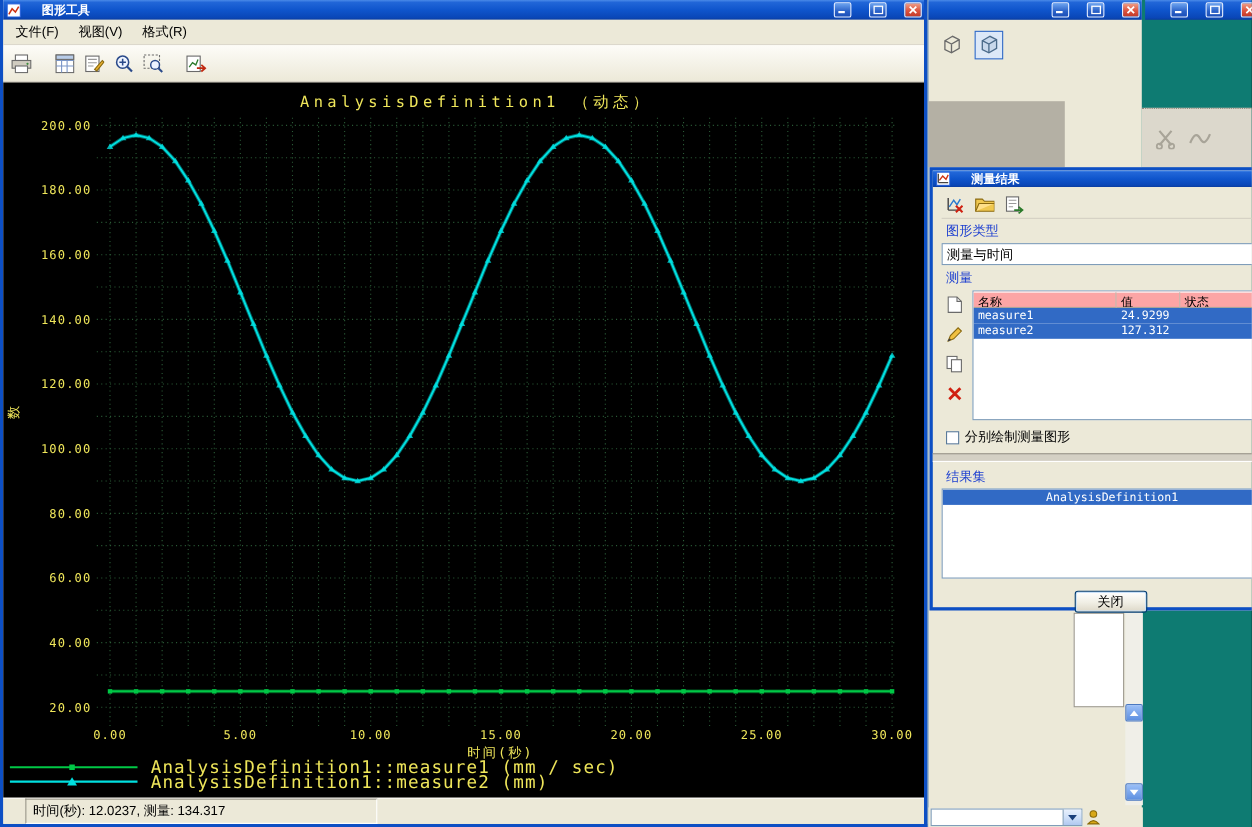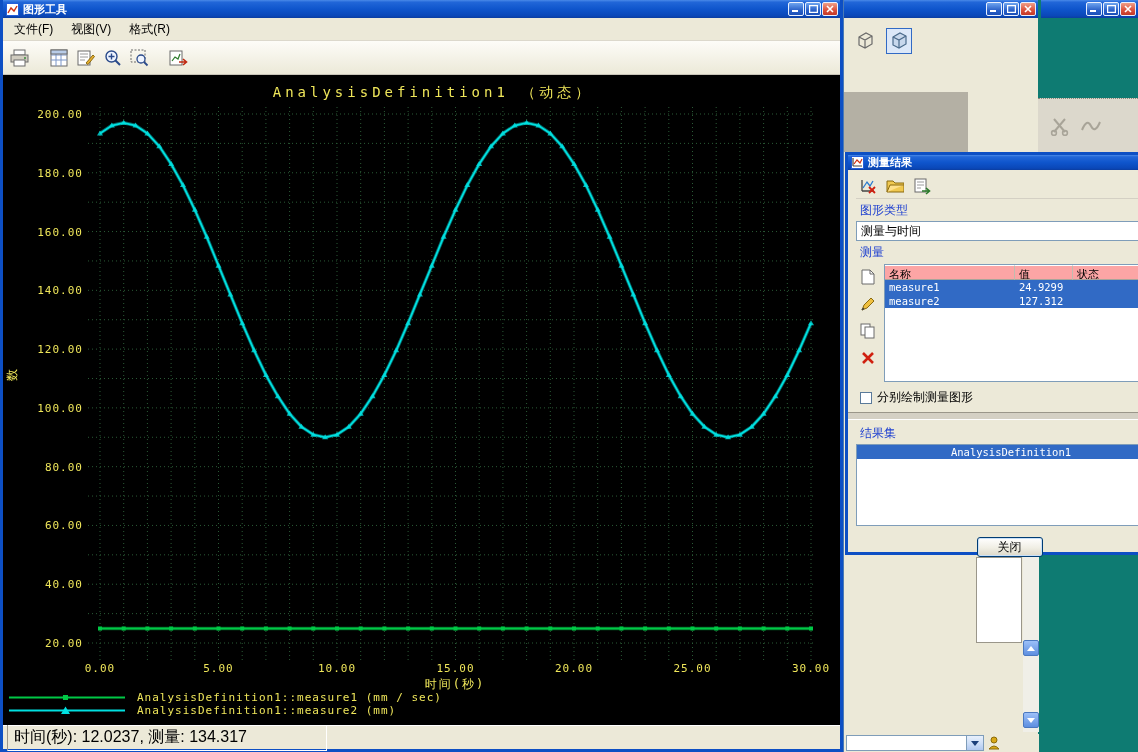--- a/index.html
+++ b/index.html
@@ -1,21 +1,21 @@
 <!DOCTYPE html>
 <html><head>
 <meta charset="utf-8">
 <style>
   * { box-sizing: border-box; margin: 0; padding: 0; }
   html,body { width: 1138px; height: 752px; overflow: hidden; }
   body { position: relative; font-family: "Liberation Sans", sans-serif; font-size: 12px; background: #0e7b72; }
 
   
   .titlebar { height: 18px; background: linear-gradient(180deg,#4a8ae8 0%,#2166d8 12%,#0f55cc 50%,#0a47b8 88%,#0b3da0 100%);
-              display: flex; align-items: center; color: #fff; font-weight: bold; font-size: 11px; padding: 0 2px 0 3px; }
+              display: flex; align-items: center; color: #fff; font-weight: bold; font-size: 11px; padding: 0 2px 0 3px; gap: 15px; }
   .tb-title { flex: 1; padding-left: 4px; white-space: nowrap; overflow: hidden; }
   .winbtn { width: 16px; height: 14px; margin-left: 1px; border: 1px solid #e8f0ff; border-radius: 2px;
             background: linear-gradient(180deg,#6ea5f0,#2a61c8 60%,#1b4fb8); display: flex; align-items: center; justify-content: center; flex: none; }
   .winbtn.close { background: linear-gradient(180deg,#f0a088,#dd5540 55%,#c23827); }
   .app-icon { width: 13px; height: 13px; flex: none; }
 
   
   .bg-window { position: absolute; left: 843px; top: 0; width: 195px; height: 752px; background: #ece9d8; border-left: 1px solid #4a7ab5; }
   .cube-row { position: absolute; left: 8px; top: 28px; display: flex; gap: 8px; align-items: center; }
   .cube-btn { width: 26px; height: 26px; display: flex; align-items: center; justify-content: center; }
@@ -39,25 +39,25 @@
                  background: #ece9d8; display: flex; flex-direction: column; }
   .menubar { height: 23px; background: #ece9d8; display: flex; align-items: center; padding-left: 2px; border-bottom: 1px solid #dcd8cc; }
   .menu-item { padding: 3px 9px; color: #000; }
   .toolbar { height: 34px; background: linear-gradient(180deg,#fdfcf8,#ece9d8); display: flex; align-items: center; gap: 2px;
              padding-left: 4px; border-bottom: 1px solid #c8c4b8; }
   .tool-btn { width: 25px; height: 25px; display: flex; align-items: center; justify-content: center; }
   .tool-sep { width: 10px; }
   .graph-area { position: relative; flex: 1; background: #000; overflow: hidden; }
   .graph-area svg.chart { position: absolute; left: 0; top: 0; }
   .legend { position: absolute; left: 4px; top: 616px; right: 0; color: #efe65a; font-family: "DejaVu Sans Mono", monospace;
-            font-size: 11px; letter-spacing: 1px; }
+            font-size: 16px; letter-spacing: 1px; }
   .legend-row { height: 13px; display: flex; align-items: center; }
   .legend-sample { width: 122px; height: 13px; margin-right: 8px; flex: none; }
   .statusbar { height: 24px; background: #ece9d8; border-top: 1px solid #fff; display: flex; align-items: center; padding-left: 4px; }
-  .status-panel { border: 1px solid; border-color: #9a968a #fff #fff #9a968a; padding: 2px 10px 2px 6px; min-width: 320px; font-size: 16px; }
+  .status-panel { border: 1px solid; border-color: #9a968a #fff #fff #9a968a; padding: 2px 10px 2px 6px; min-width: 320px; font-size: 12px; margin-left: 16px; }
 
   
   .dialog { position: absolute; left: 845px; top: 152px; width: 328px; height: 403px; border: 3px solid #0d4fc4;
             background: #ece9d8; display: flex; flex-direction: column; }
   .dlg-body { flex: 1; display: flex; flex-direction: column; padding: 3px 7px 6px 8px; }
   .dlg-toolbar { display: flex; gap: 9px; height: 26px; align-items: center; padding-left: 3px; border-bottom: 1px solid #d4d0c4; }
   .section-label { color: #1d3fd0; font-size: 12px; margin: 3px 0 2px 4px; }
   .combo { height: 20px; background: #fff; border: 1px solid #7f9db9; display: flex; align-items: center; gap: 13px; }
   .combo-text { flex: 1; padding-left: 4px; font-size: 12px; white-space: nowrap; overflow: hidden; }
   .combo-btn { width: 17px; height: 100%; background: linear-gradient(180deg,#e8f0fc,#cfe0f8 50%,#b0c8f0); border-left: 1px solid #7f9db9;

